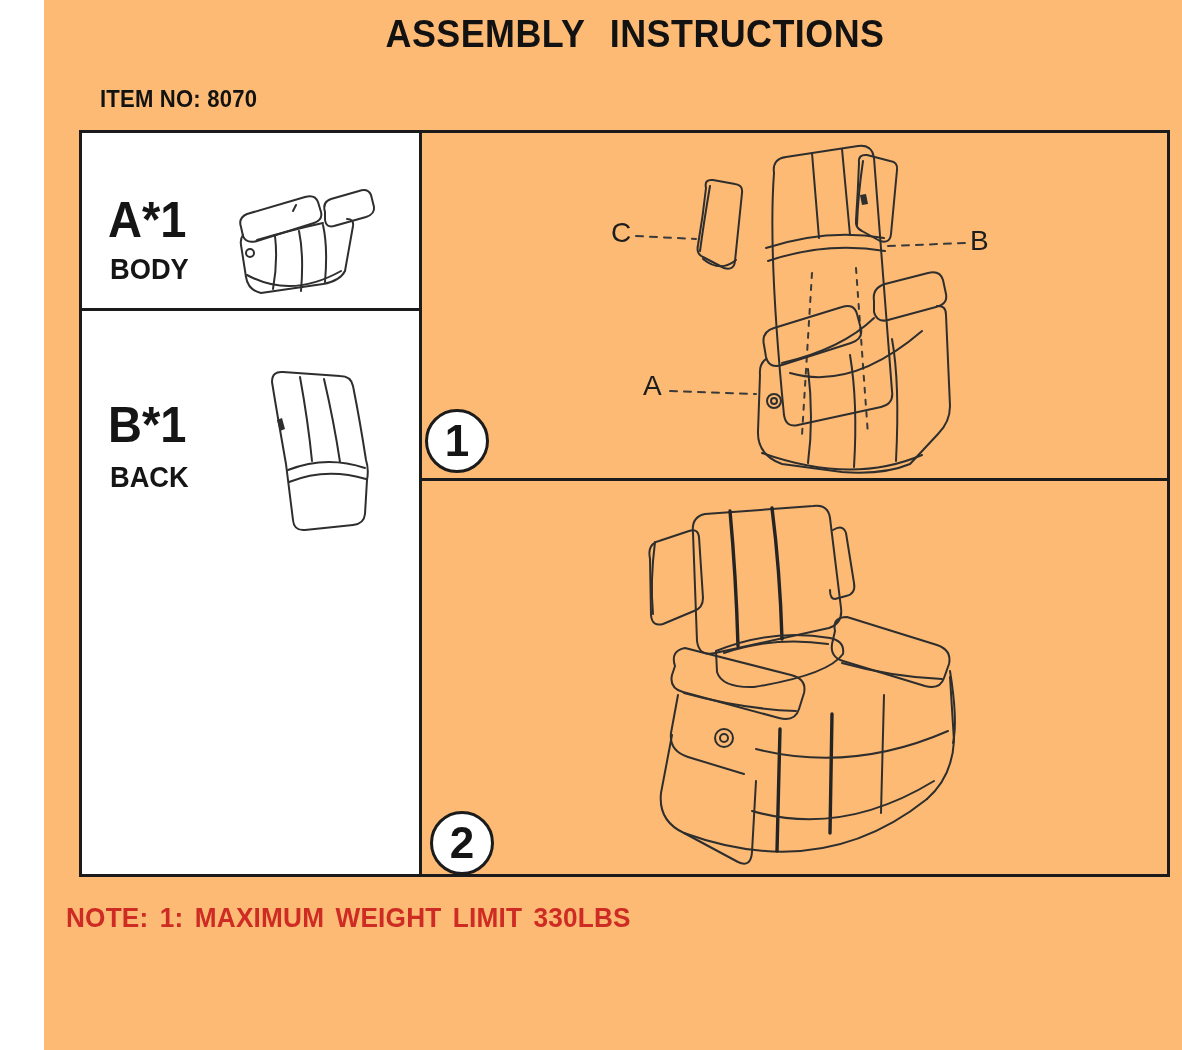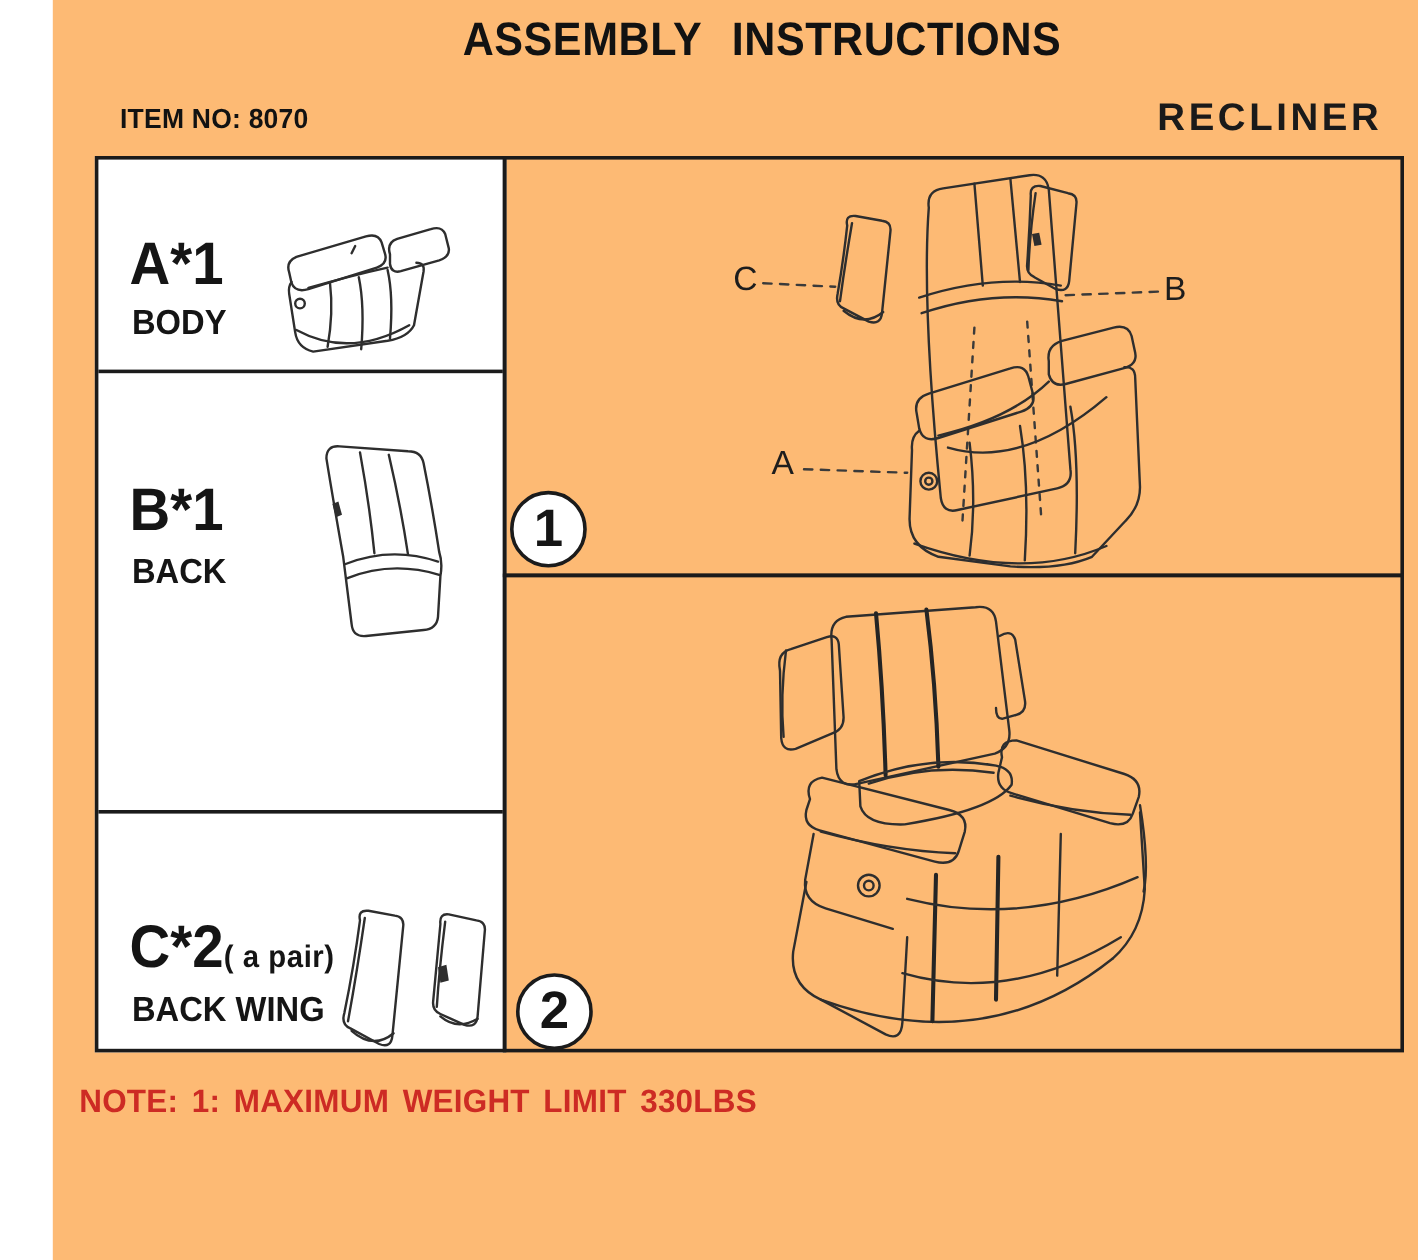--- a/index.html
+++ b/index.html
@@ -80,21 +80,20 @@
   .sk-dash{fill:none;stroke:#3a3a3a;stroke-width:2;stroke-dasharray:7 7;stroke-linecap:round;}
   .sk-dash2{fill:none;stroke:#3a3a3a;stroke-width:2;stroke-dasharray:5 7;stroke-linecap:round;}
 </style>
 </head>
 <body>
 
 <div class="canvas">
 
   <div class="title">ASSEMBLY INSTRUCTIONS</div>
   <div class="item-no">ITEM NO: 8070</div>
-  <div class="product">RECLINER</div>
 
   <div class="parts-col">
 
     <div class="part-cell cell-a">
       <div class="part-code"><span>A*1</span><span class="part-pair"></span></div>
       <div class="part-name">BODY</div>
       <svg class="part-sketch" style="left:145px;top:48px;" width="160" height="130" viewBox="0 0 160 130">
         <path class="sk" d="M14,46 Q11,37 20,33 L78,16 Q88,13 91,21 L94,31 Q96,39 87,42 L30,60 Q19,63 16,55 Z"></path>
         <path class="sk" d="M98,31 Q95,21 104,18 L132,10 Q141,7 144,14 L147,26 Q148,33 139,36 L107,45 Q99,47 98,39 Z"></path>
         <path class="sk" d="M16,54 Q13,58 14,64 L19,96 Q21,109 34,112 L96,103 Q113,100 118,90 L126,45 Q127,38 120,38"></path>
@@ -114,33 +113,20 @@
       <svg class="part-sketch" style="left:178px;top:55px;" width="120" height="170" viewBox="0 0 120 170">
         <path class="sk" d="M12,16 Q12,5 23,6 L80,10 Q91,10 93,20 Q100,55 106,94 Q109,103 107,114 L105,148 Q104,158 93,159 L45,164 Q34,165 33,154 L26,98 Q17,47 12,16 Z"></path>
         <path class="sk" d="M40,11 Q48,55 52,95"></path>
         <path class="sk" d="M64,13 Q74,56 80,96"></path>
         <path class="sk" d="M28,104 Q66,89 105,102"></path>
         <path class="sk" d="M29,116 Q66,101 106,113"></path>
         <path class="sk-fill" d="M17,54 l3,11 l5,-2 l-3,-11 Z"></path>
       </svg>
     </div>
 
-    <div class="part-cell cell-c">
-      <div class="part-code"><span>C*2</span><span class="part-pair">( a pair)</span></div>
-      <div class="part-name">BACK WING</div>
-      <svg class="part-sketch" style="left:188px;top:75px;" width="150" height="145" viewBox="0 0 150 145">
-        <path class="sk" d="M30,14 Q28,5 37,6 L59,10 Q67,11 66,19 L57,110 Q56,121 46,117 L22,104 Q14,101 17,91 Q25,52 30,14 Z"></path>
-        <path class="sk" d="M34,12 Q27,60 20,98"></path>
-        <path class="sk" d="M23,106 Q41,122 58,108"></path>
-        <path class="sk" d="M97,17 Q96,8 104,9 L127,14 Q135,15 134,23 L128,94 Q127,104 117,101 L97,92 Q90,89 91,81 Q94,49 97,17 Z"></path>
-        <path class="sk" d="M101,15 Q96,55 94,86"></path>
-        <path class="sk-fill" d="M95,53 l2,13 l7,-2 l-2,-13 Z"></path>
-        <path class="sk" d="M97,94 Q111,106 128,96"></path>
-      </svg>
-    </div>
   </div>
 
   <div class="panel panel-1">
     <svg width="745" height="345" viewBox="0 0 745 345">
 
       <path class="sk-dash" d="M214,103 L274,106"></path>
       <path class="sk-dash" d="M466,113 L544,110"></path>
       <path class="sk-dash" d="M248,258 L334,261"></path>
 
       <path class="sk" d="M284,55 Q282,46 291,47 L313,51 Q321,52 320,60 L313,128 Q312,138 302,135 L281,124 Q274,121 276,112 Q281,83 284,55 Z"></path>

